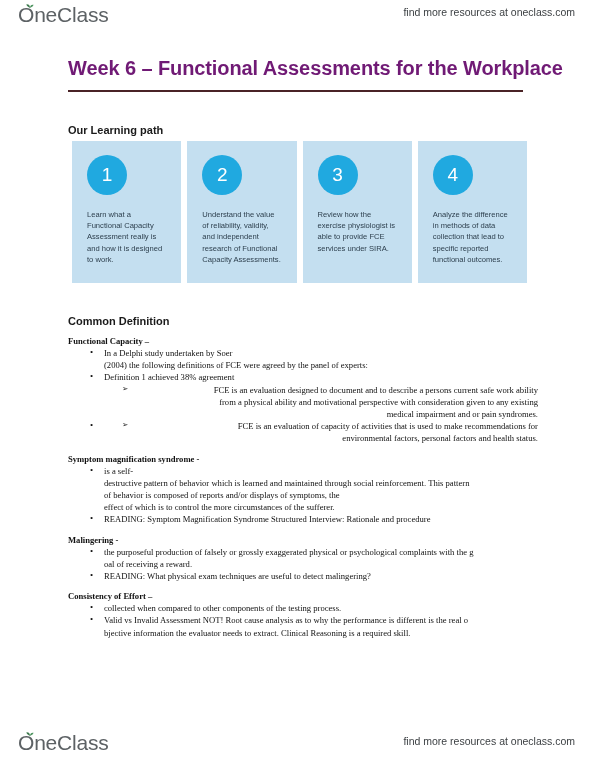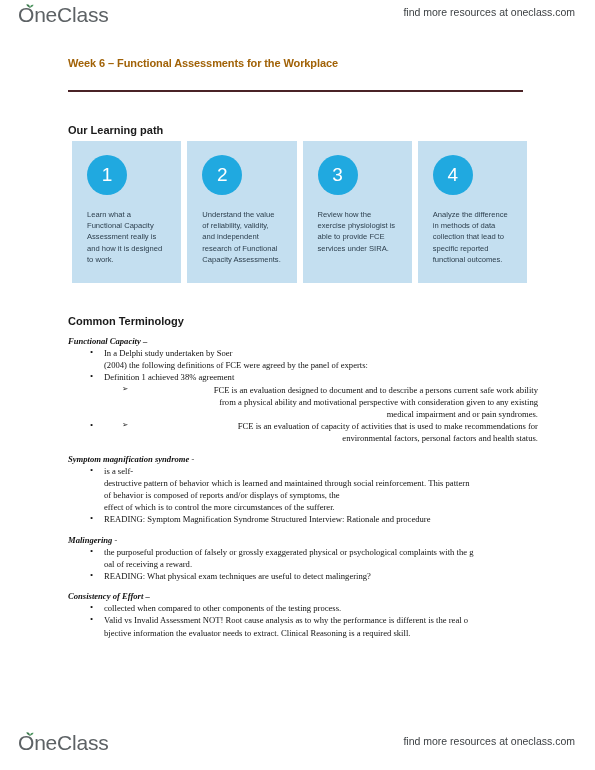--- a/index.html
+++ b/index.html
@@ -52,23 +52,23 @@
     font-size: 10.5px;
     color: #3b3f42;
     font-family: "Liberation Sans", sans-serif;
   }
 
   
   .doc-title {
     position: absolute;
     left: 68px;
     top: 57px;
-    font-size: 11px;
+    font-size: 20px;
     font-weight: bold;
-    color: #a16207;
+    color: #701a75;
     font-family: "Liberation Sans", sans-serif;
     letter-spacing: -0.1px;
   }
   .title-rule {
     position: absolute;
     left: 68px;
     top: 90px;
     width: 455px;
     height: 1.5px;
     background: #4a2326;
@@ -131,21 +131,20 @@
   .content-body {
     position: absolute;
     left: 68px;
     top: 336px;
     width: 470px;
     font-family: "Liberation Serif", serif;
     color: #111111;
   }
   .term-label {
     font-family: "Liberation Serif", serif;
-    font-style: italic;
     font-weight: bold;
     font-size: 8.6px;
     margin: 0 0 1px 0;
     color: #111;
   }
   .term-block { margin-bottom: 9px; }
 
   ul.bullets {
     list-style: none;
     margin: 0;
@@ -256,21 +255,21 @@
   <div class="path-card">
     <div class="step-circle">3</div>
     <div class="card-text">Review how the exercise physiologist is able to provide FCE services under SIRA.</div>
   </div>
   <div class="path-card">
     <div class="step-circle">4</div>
     <div class="card-text">Analyze the difference in methods of data collection that lead to specific reported functional outcomes.</div>
   </div>
 </div>
 
-<div class="section-heading" id="common-terminology-heading">Common Terminology</div>
+<div class="section-heading" id="common-terminology-heading">Common Definition</div>
 
 <div class="content-body">
 
   <div class="term-block">
     <div class="term-label">Functional Capacity –</div>
     <ul class="bullets">
       <li>
         <span class="line">In a Delphi study undertaken by Soer</span>
         <span class="line">(2004) the following definitions of FCE were agreed by the panel of experts:</span>
       </li>

